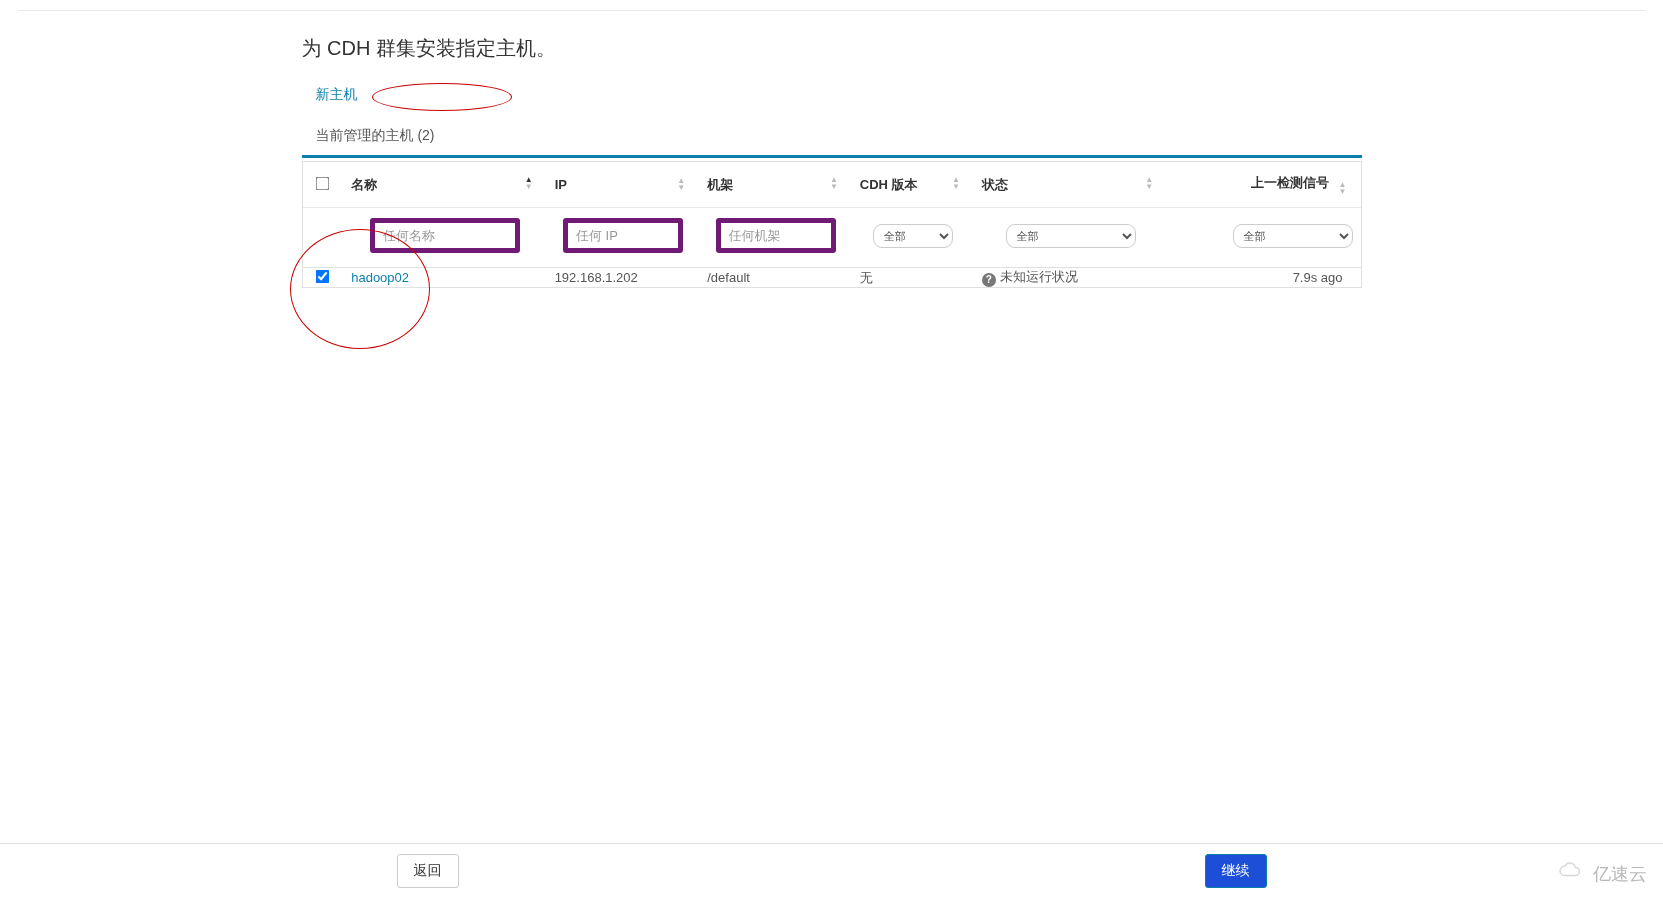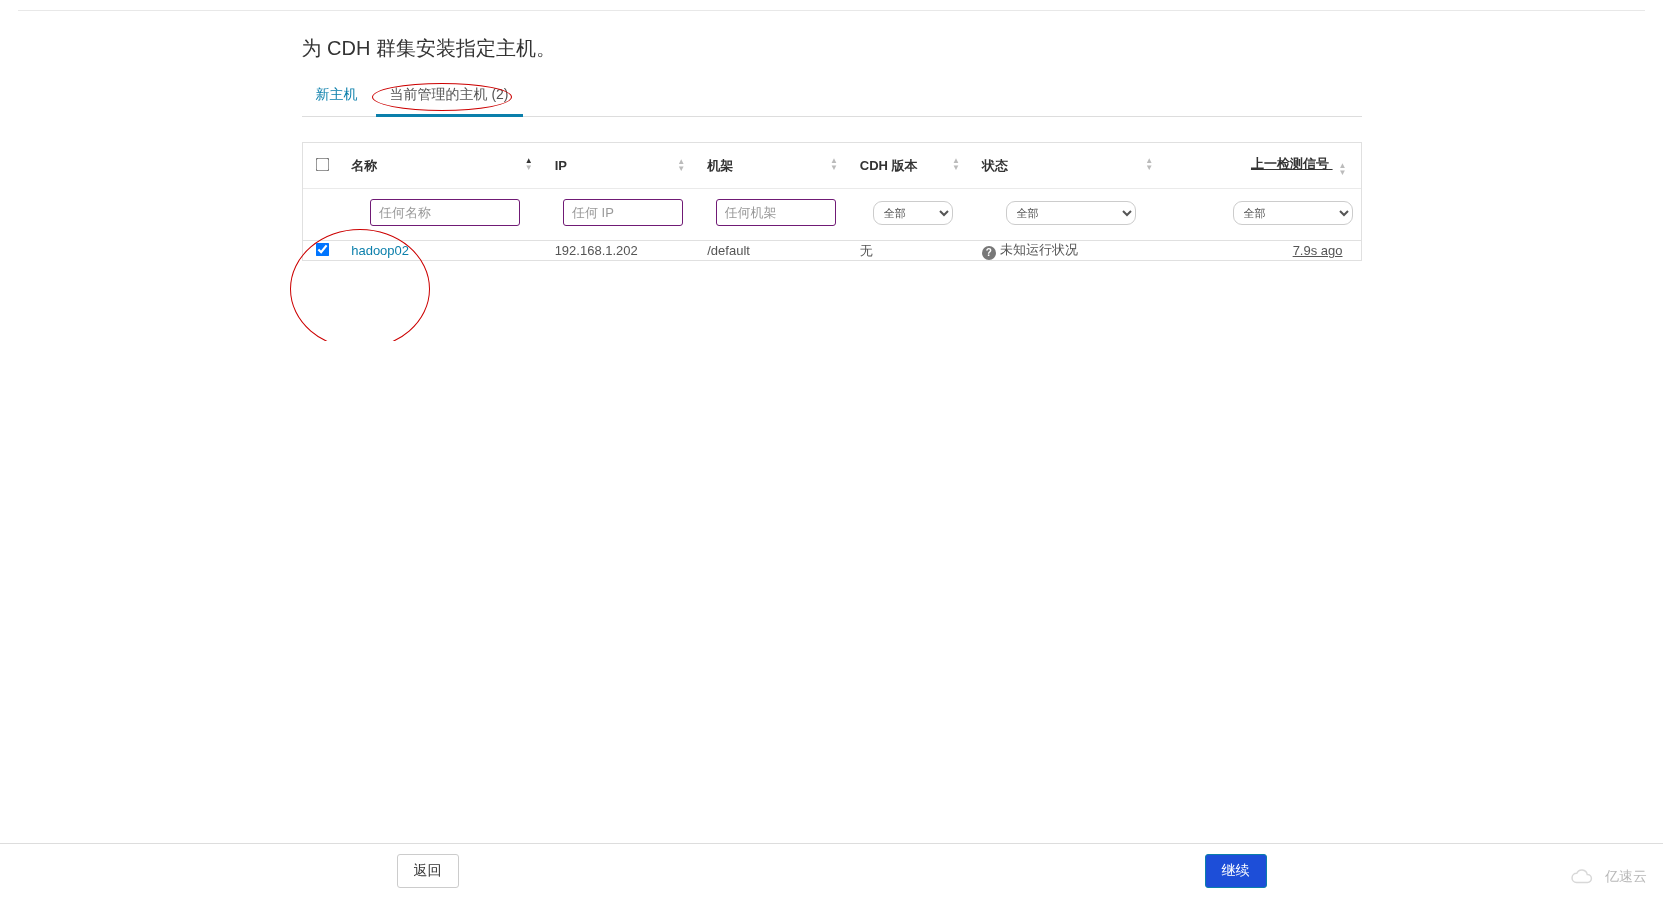--- a/index.html
+++ b/index.html
@@ -23,21 +23,22 @@
     h1.page-title {
       font-size: 20px;
       font-weight: 500;
       color: #333;
       margin-bottom: 16px;
     }
     .tabs {
       display: flex;
       gap: 4px;
       border-bottom: 1px solid #ddd;
-      margin-bottom: 25px;
+      margin-bottom: 3px;
+      flex-direction: column;
     }
     .tab {
       padding: 8px 14px 10px;
       font-size: 14px;
       color: #0b7fab;
       cursor: pointer;
       border-bottom: 2px solid transparent;
       margin-bottom: -1px;
     }
     .tab.active {
@@ -71,37 +72,37 @@
       padding: 10px 8px 14px;
       border-bottom: 1px solid #e0e0e0;
       vertical-align: middle;
     }
     .col-check { width: 40px; text-align: center !important; }
     .col-name { width: 200px; }
     .col-ip { width: 150px; }
     .col-rack { width: 150px; }
     .col-cdh { width: 120px; }
     .col-status { width: 190px; }
-    .col-signal { width: 190px; text-align: right !important; text-decoration: underline; }
+    .col-signal { width: 190px; text-align: right !important; }
     .sort-icons {
       float: right;
       margin-right: 6px;
       display: inline-flex;
       flex-direction: column;
       font-size: 8px;
       color: #999;
       line-height: 7px;
     }
     .sort-icons .up.active { color: #333; }
     .sort-icons .up, .sort-icons .down { color: #bbb; }
     .filter-input {
       width: 120px;
       padding: 5px 8px;
       font-size: 13px;
-      border: 1px solid #701a75;
+      border: 5px solid #701a75;
       border-radius: 3px;
       color: #555;
     }
     .filter-input.name { width: 150px; }
     .filter-input::placeholder { color: #999; }
     .filter-select {
       padding: 4px 6px;
       font-size: 11px;
       border: 1px solid #ccc;
       border-radius: 9px;
@@ -171,23 +172,22 @@
     .btn-primary {
       background: #1d4ed8;
       border: 1px solid #0b7fab;
       color: #fff;
     }
     .watermark {
       position: fixed;
       right: 16px;
       bottom: 12px;
       color: #b8b8b8;
-      font-size: 14px;
+      font-size: 18px;
       display: flex;
-      align-items: center;
       gap: 12px;
       pointer-events: none;
     }
     .watermark svg { opacity: 0.55; }
     input[type=checkbox]{ transform: scale(1.05); }
   </style>
 </head>
 <body>
 
 <div class="top-rule"></div>

